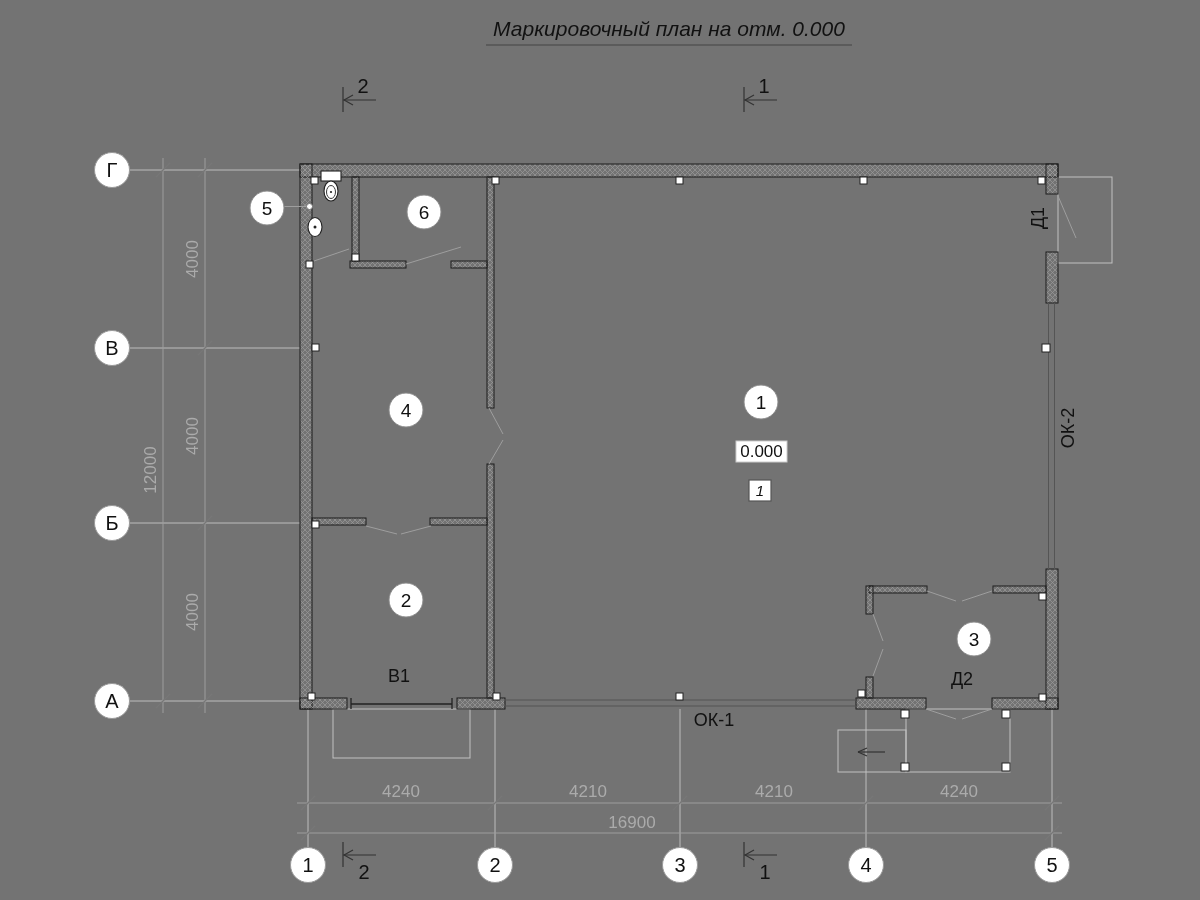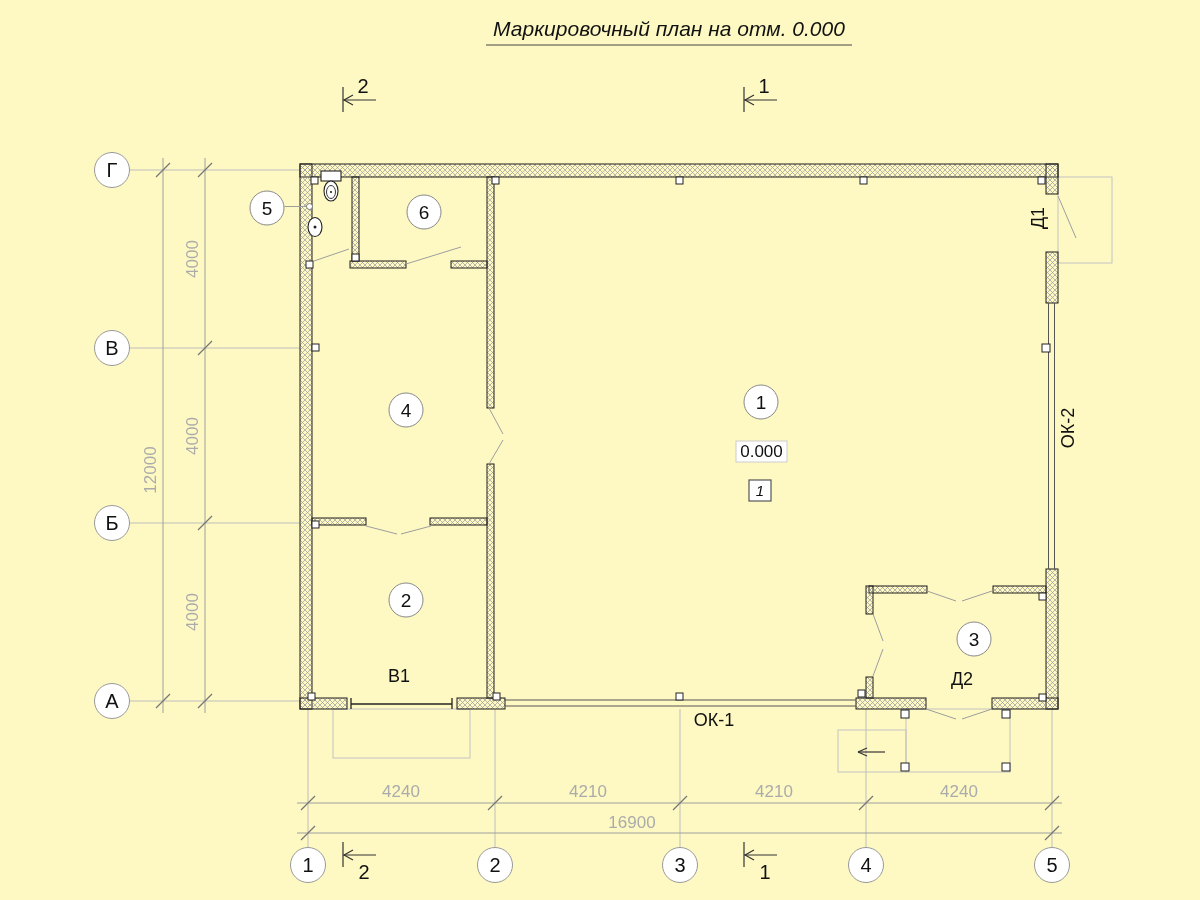--- a/index.html
+++ b/index.html
@@ -1,16 +1,16 @@
 <!DOCTYPE html>
 <html><head>
 <meta charset="utf-8">
 <style>
   html,body{margin:0;padding:0;background:#fff;}
-  .stage{width:1200px;height:900px;position:relative;background:#fef9c3;}
+  .stage{width:1200px;height:900px;position:relative;background:#737373;}
   svg text{font-family:"Liberation Sans","DejaVu Sans",sans-serif;fill:#111;}
   .wallstroke{stroke:#1c1c1c;stroke-width:1;}
   .ext{stroke:#bdbdbd;stroke-width:1;fill:none;}
   .dimline{stroke:#9e9e9e;stroke-width:1;fill:none;}
   .tick{stroke:#777;stroke-width:1.3;}
   .swing{stroke:#9e9e9e;stroke-width:1;fill:none;}
   .dark{stroke:#333;stroke-width:1.2;fill:none;}
   .marker{fill:#fff;stroke:#222;stroke-width:1;}
   .circ{fill:#fff;stroke:#999;stroke-width:1;}
   .roomcirc{fill:#fff;stroke:#888;stroke-width:1;}

